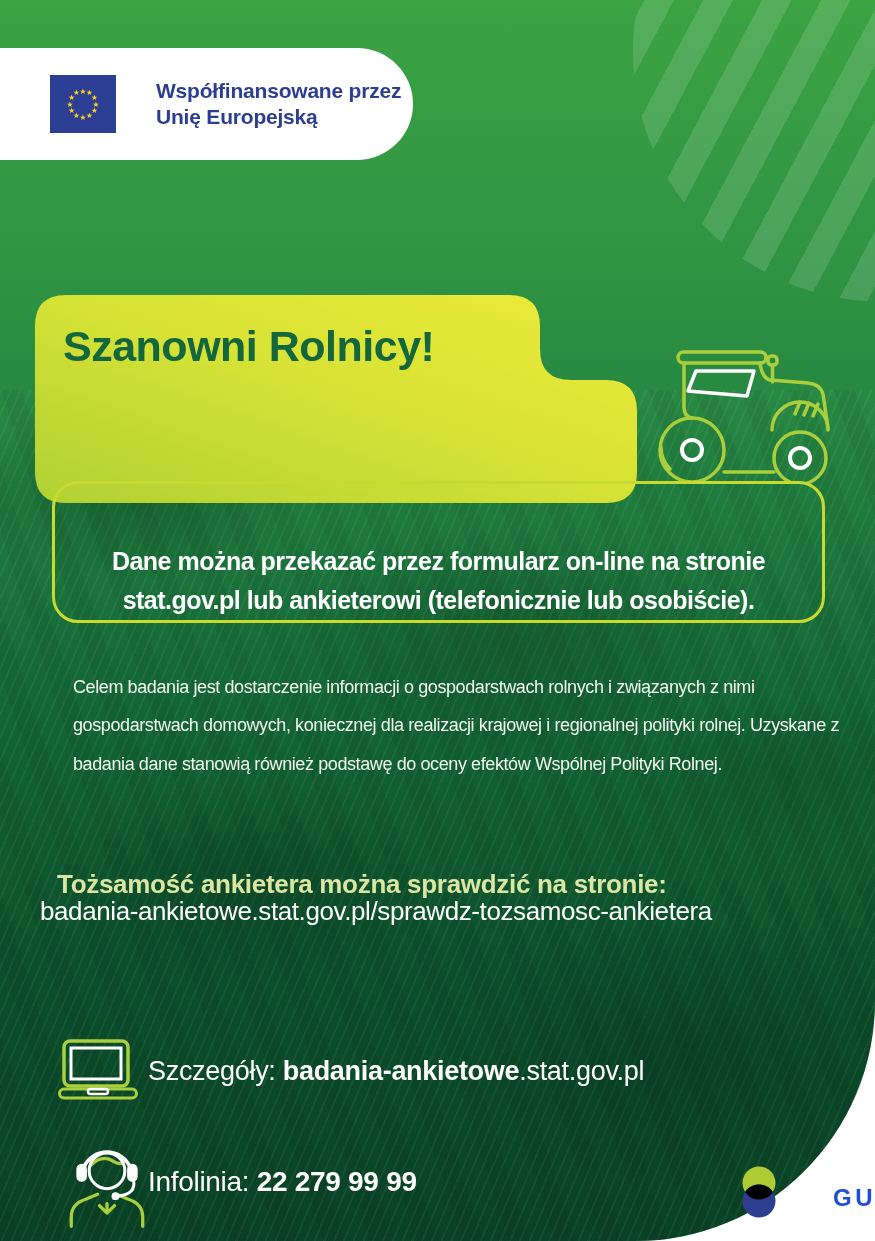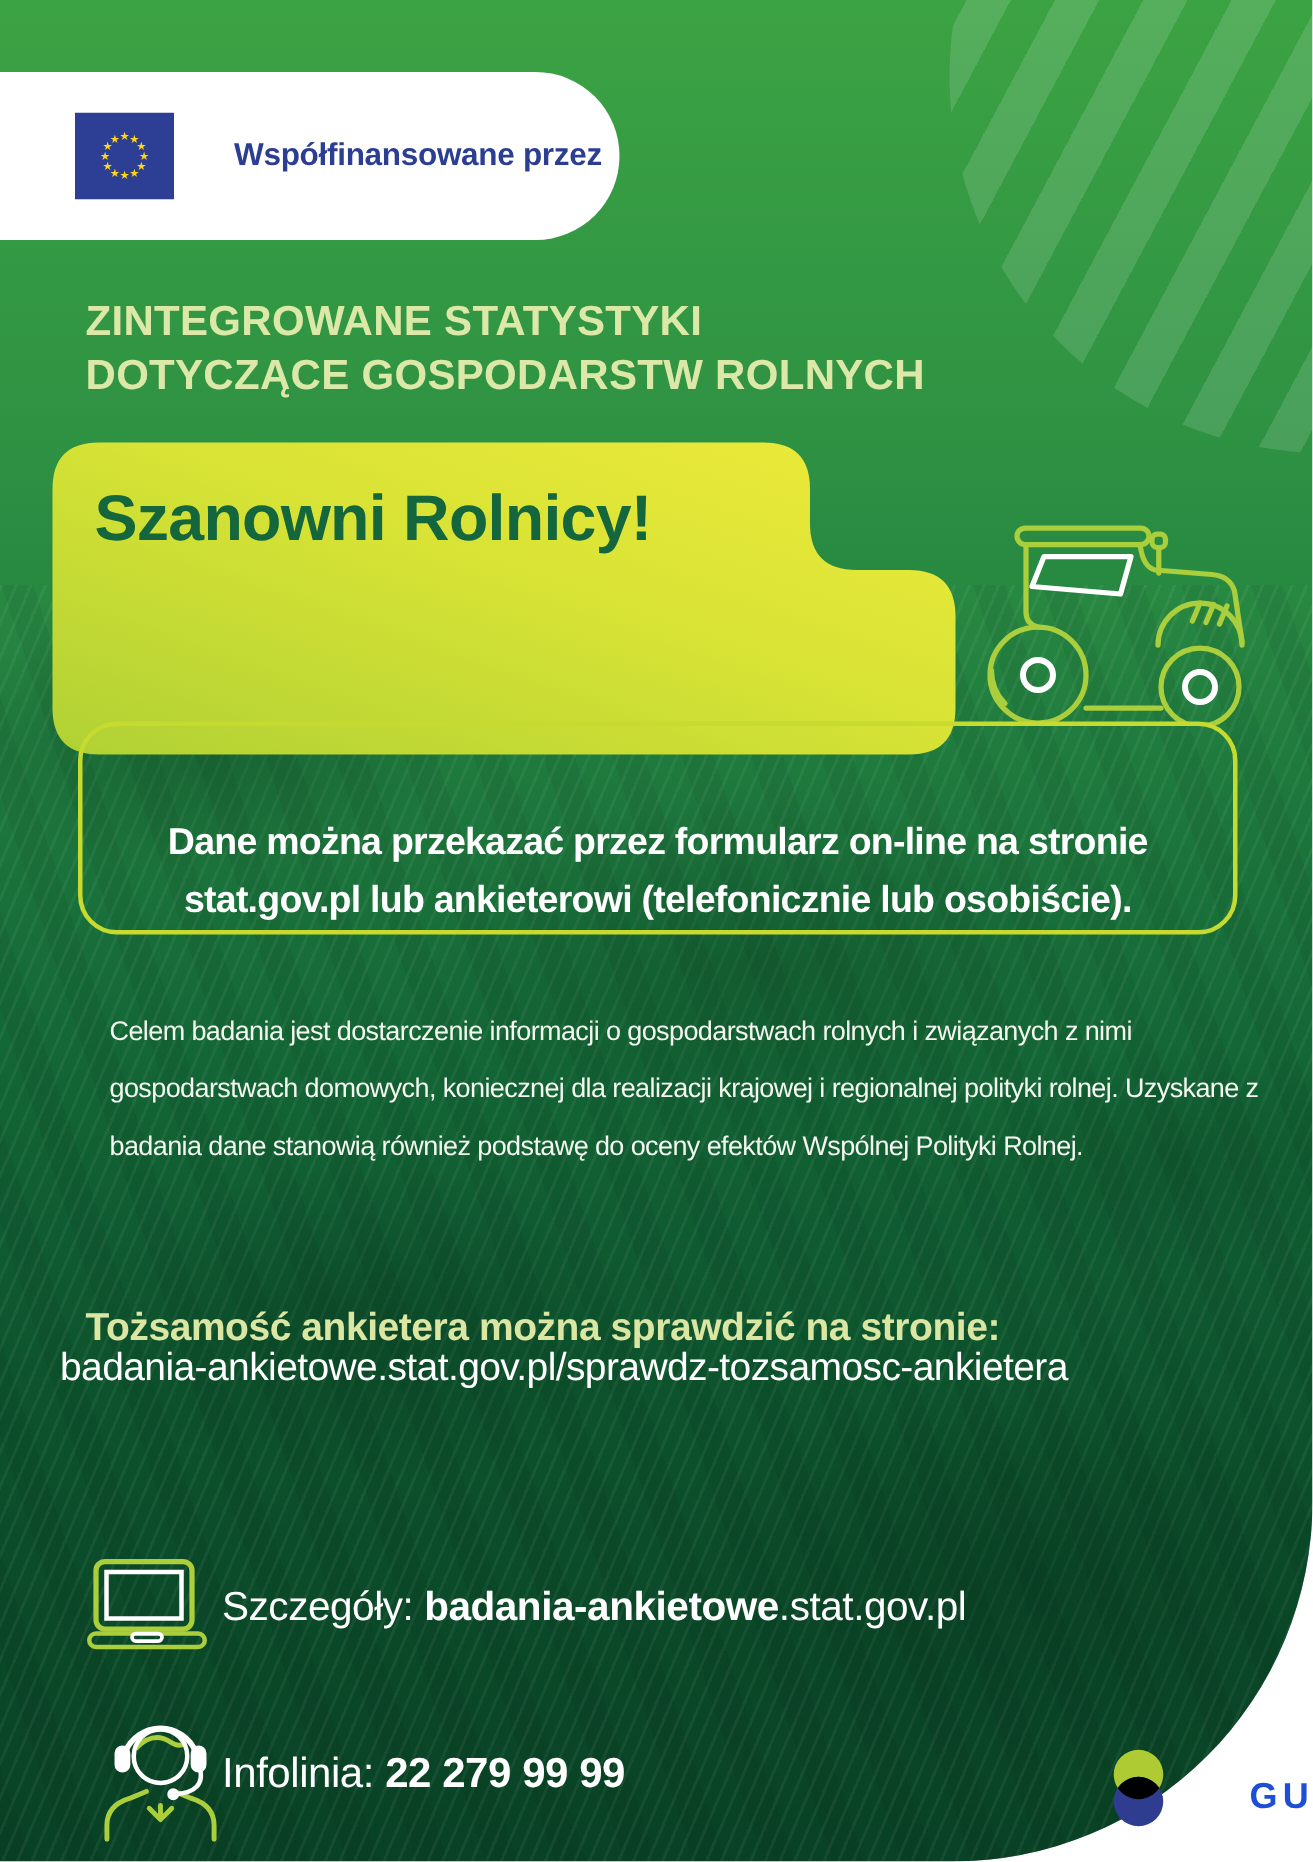--- a/index.html
+++ b/index.html
@@ -87,25 +87,24 @@
         <text x="33" y="44.6">★</text>
           <text x="26.5" y="42.9">★</text>
         <text x="21.7" y="38.1">★</text>
           <text x="20" y="31.6">★</text>
         <text x="21.7" y="25.1">★</text>
           <text x="26.5" y="20.3">★</text>
       </g>
     </svg>
     <div class="eu-text">
       <div>Współfinansowane przez</div>
+      <div>Unię Europejską</div>
     </div>
   </div>
 
-  <h1 class="title">ZINTEGROWANE STATYSTYKI
-DOTYCZĄCE GOSPODARSTW ROLNYCH</h1>
 
   <svg class="hl-svg" width="875" height="630" viewBox="0 0 875 630">
     <defs>
       <linearGradient id="ylw" x1="0" y1="1" x2="1" y2="0">
         <stop offset="0" stop-color="#b0d134"></stop>
         <stop offset="0.55" stop-color="#d8e335"></stop>
         <stop offset="1" stop-color="#eeea3a"></stop>
       </linearGradient>
     </defs>
     <path d="M66 295 H509 Q540 295 540 326 V349 Q540 380 571 380 H606

